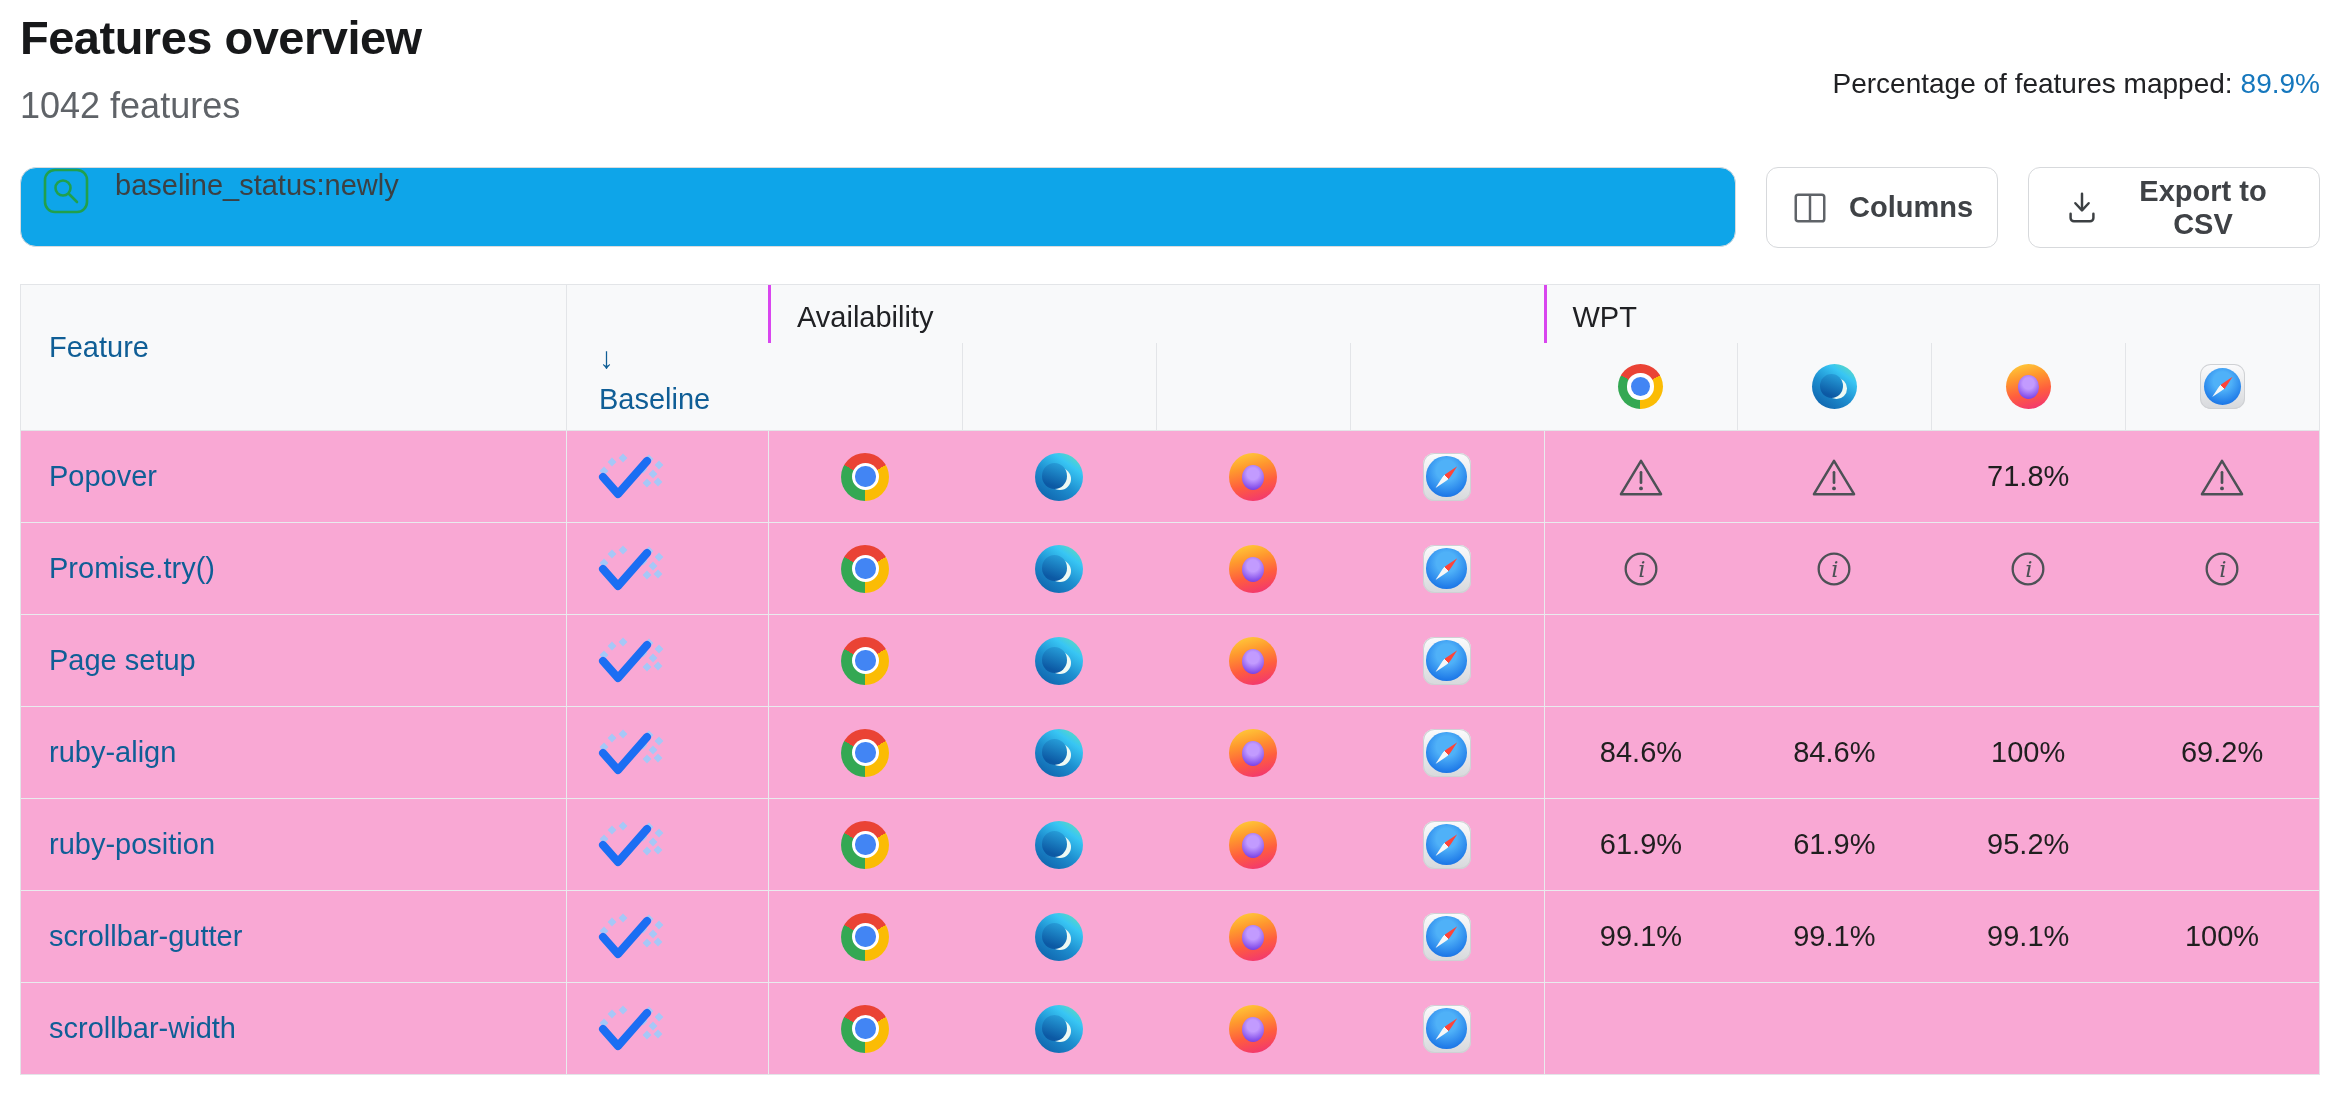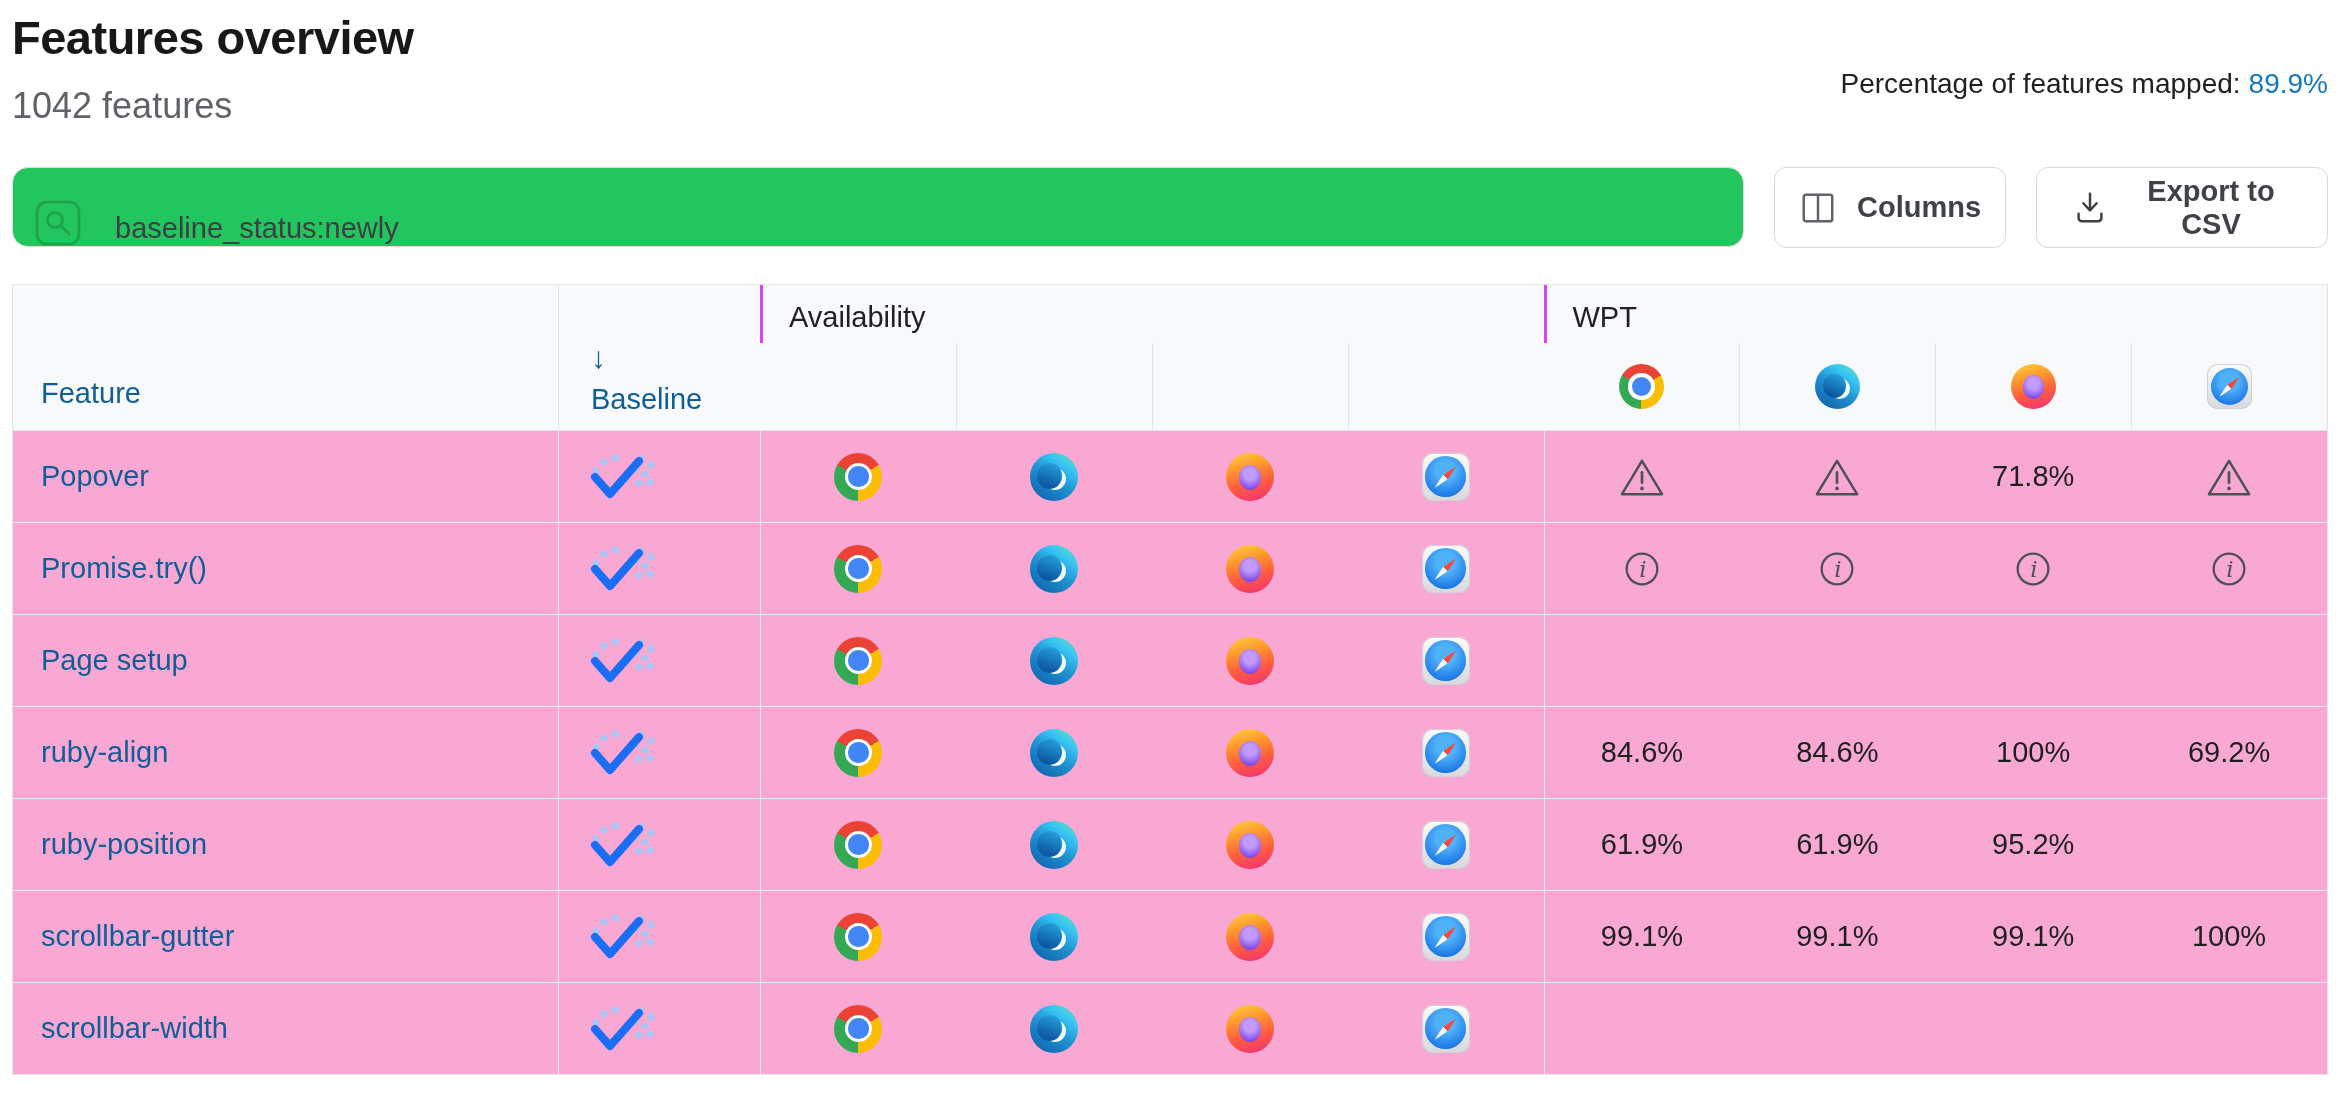--- a/index.html
+++ b/index.html
@@ -2,34 +2,34 @@
 <html><head>
 <meta charset="utf-8">
 <style>
   html,body{margin:0;padding:0;background:#fff;}
   body{
     width:2340px;height:1120px;overflow:hidden;
     font-family:"Liberation Sans","DejaVu Sans",sans-serif;
     color:#202124;
     position:relative;
   }
-  .page{padding:0 12px;}
+  .page{padding:0 20px;}
 
   
   .head-wrap{position:relative;}
   h1{margin:10px 0 0 0;font-size:47px;font-weight:700;letter-spacing:-0.5px;color:#17181a;}
   .subtitle{margin-top:20px;font-size:36px;color:#5f6368;}
   .mapped{position:absolute;right:0;top:58px;font-size:28px;color:#202124;}
   .mapped a{color:#1577bd;text-decoration:none;margin-left:8px;}
 
   
   .toolbar{display:flex;gap:30px;margin-top:40px;align-items:stretch;}
   .searchbox{
     flex:1;height:78px;border:1.5px solid #d9dbde;border-radius:16px;
-    display:flex;align-items:flex-end;gap:32px;padding:0 22px;background:#22c55e;
+    display:flex;align-items:flex-start;gap:24px;padding:0 22px;background:#0ea5e9;
   }
   .searchbox input{
     border:none;outline:none;flex:1;font-size:29px;color:#3c4043;background:transparent;
     font-family:inherit;
   }
   .btn{
     height:81px;border:1.5px solid #d7d9dc;border-radius:12px;background:#fff;
     display:flex;align-items:center;justify-content:center;gap:20px;
     font-size:29px;font-weight:700;color:#3f4246;padding:0 34px;cursor:pointer;
     font-family:inherit;
@@ -42,21 +42,21 @@
     margin-top:36px;border:1px solid #e3e5e8;background:#fff;
   }
   .thead{
     display:grid;
     grid-template-columns:545px 202px repeat(8,1fr);
     grid-template-rows:58px 87px;
     background:#f8f9fa;border-bottom:1px solid #e3e5e8;
   }
   .th a{color:#0f5e96;text-decoration:none;}
   .th{font-size:29px;color:#202124;}
-  .th-feature{grid-area:1/1/3/2;display:flex;align-items:flex-end;padding:0 0 20px 28px;}
+  .th-feature{grid-area:1/1/3/2;display:flex;align-items:center;padding:0 0 20px 28px;}
   .th-baseline{grid-area:1/2/3/3;border-left:1px solid #e3e5e8;display:flex;flex-direction:column;justify-content:flex-end;padding:0 0 14px 32px;}
   .th-baseline .sort-arrow{font-size:30px;color:#0f5e96;line-height:1;margin-bottom:10px;display:inline-block;}
   .th-group{border-left:3px solid #d946ef;padding:16px 0 0 26px;}
   .th-availability{grid-area:1/3/2/7;}
   .th-wpt{grid-area:1/7/2/11;}
   .sub{grid-row:2;display:flex;align-items:center;justify-content:center;}
   .sub.divided{border-left:1px solid #e3e5e8;}
 
   .row{
     display:grid;

